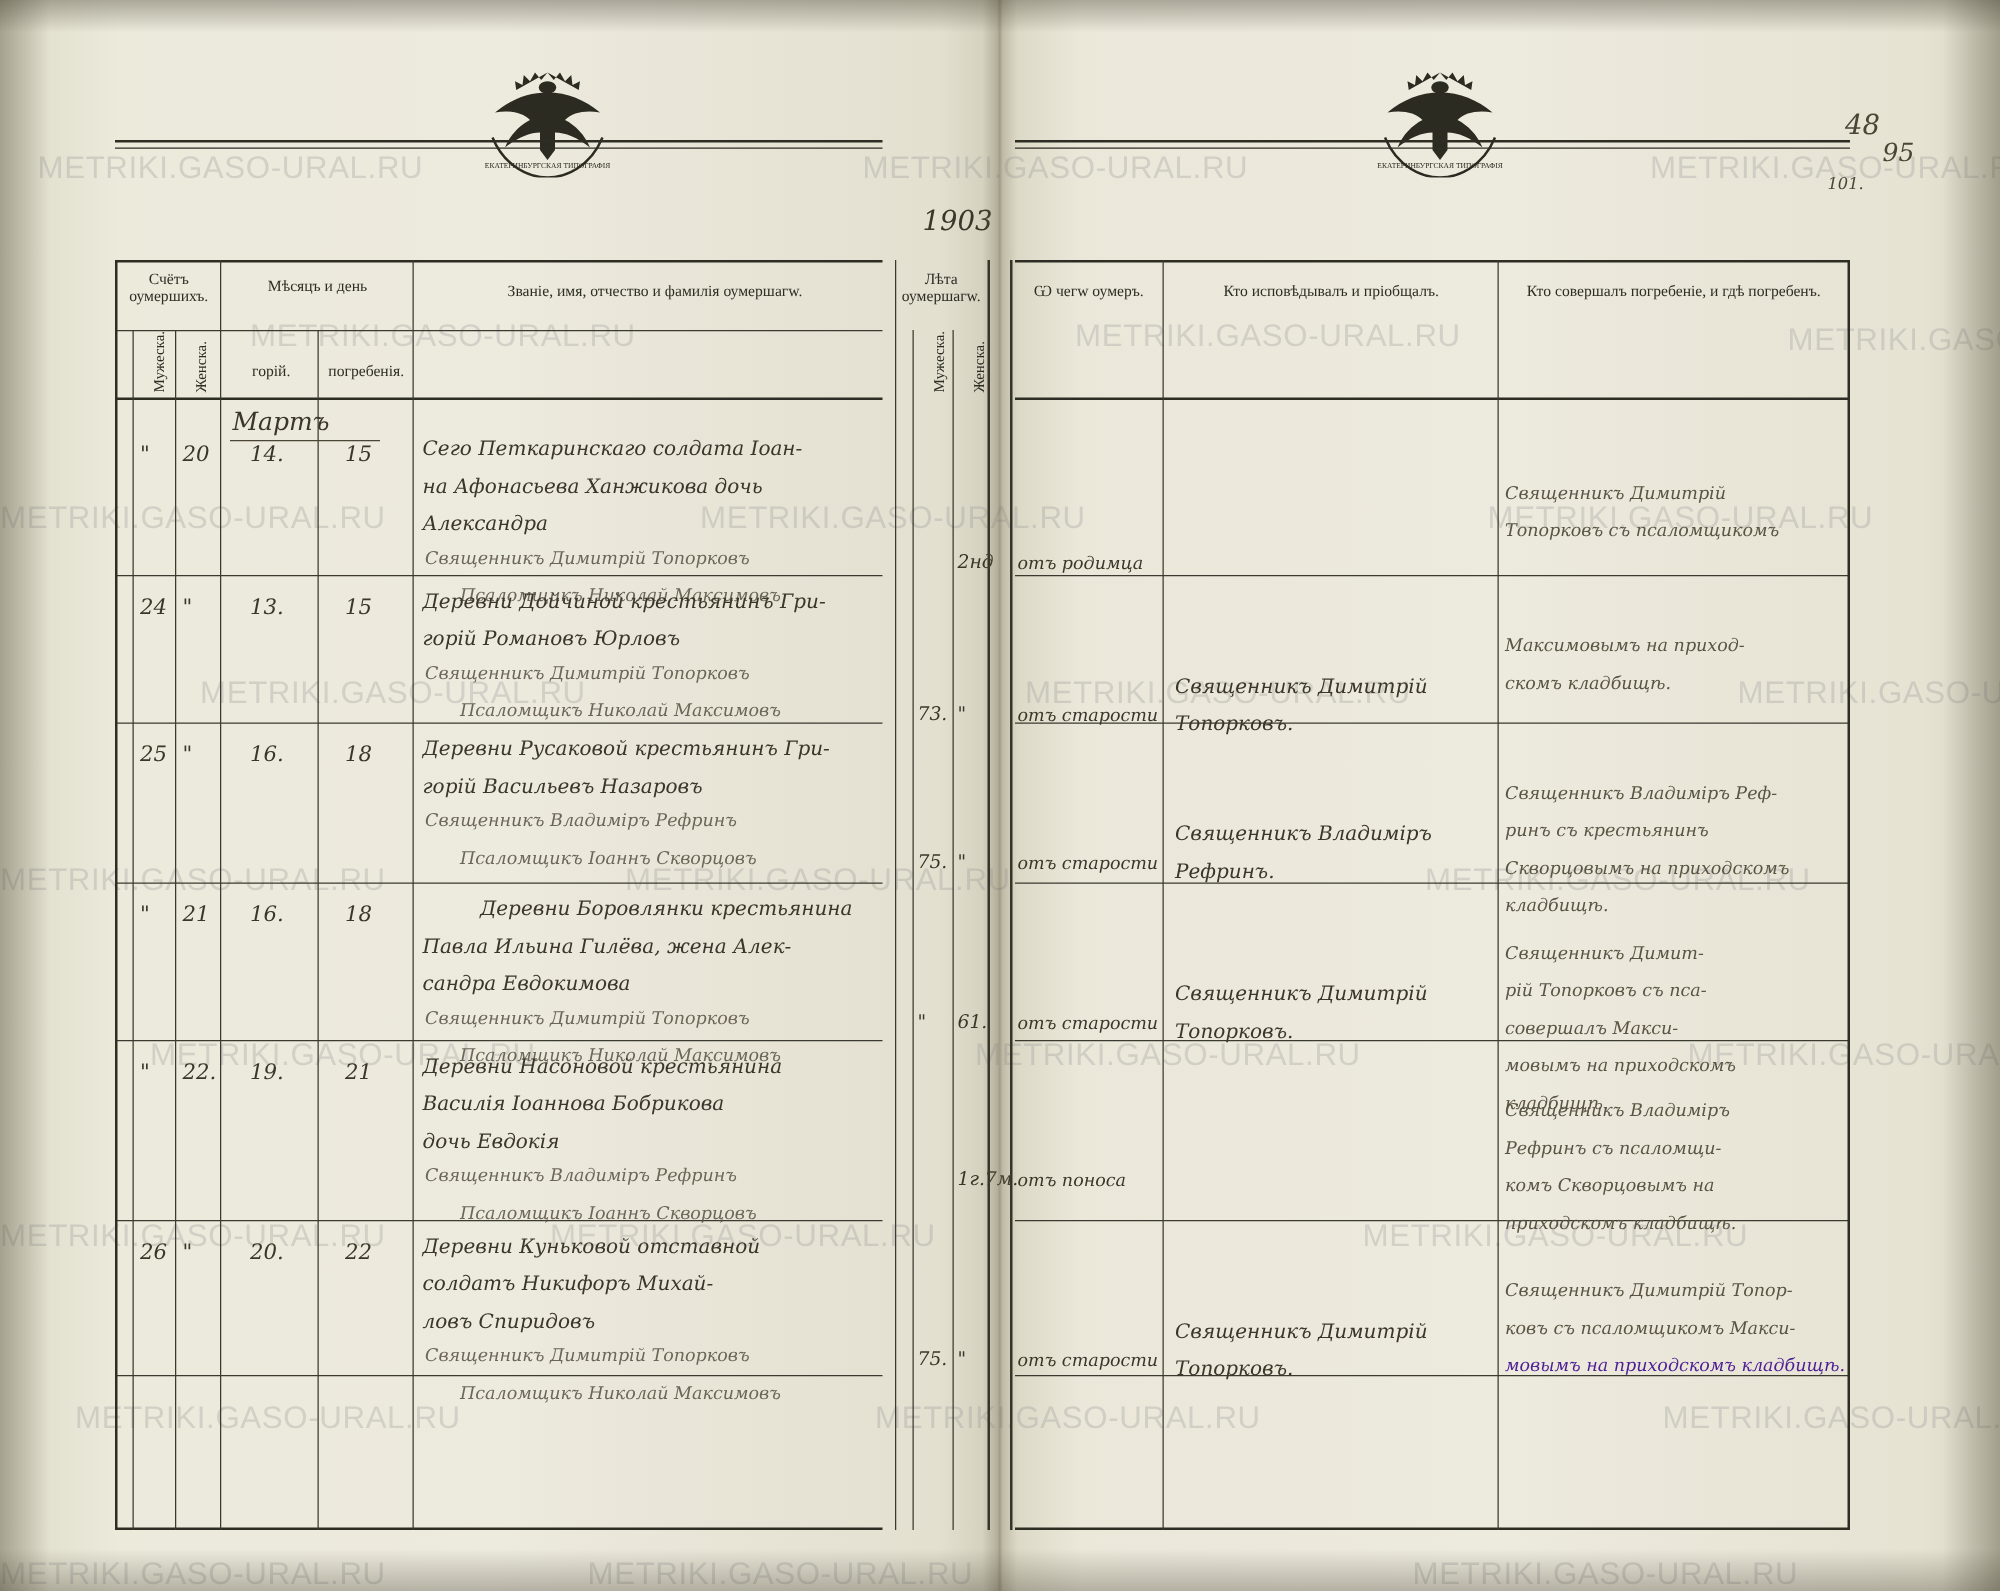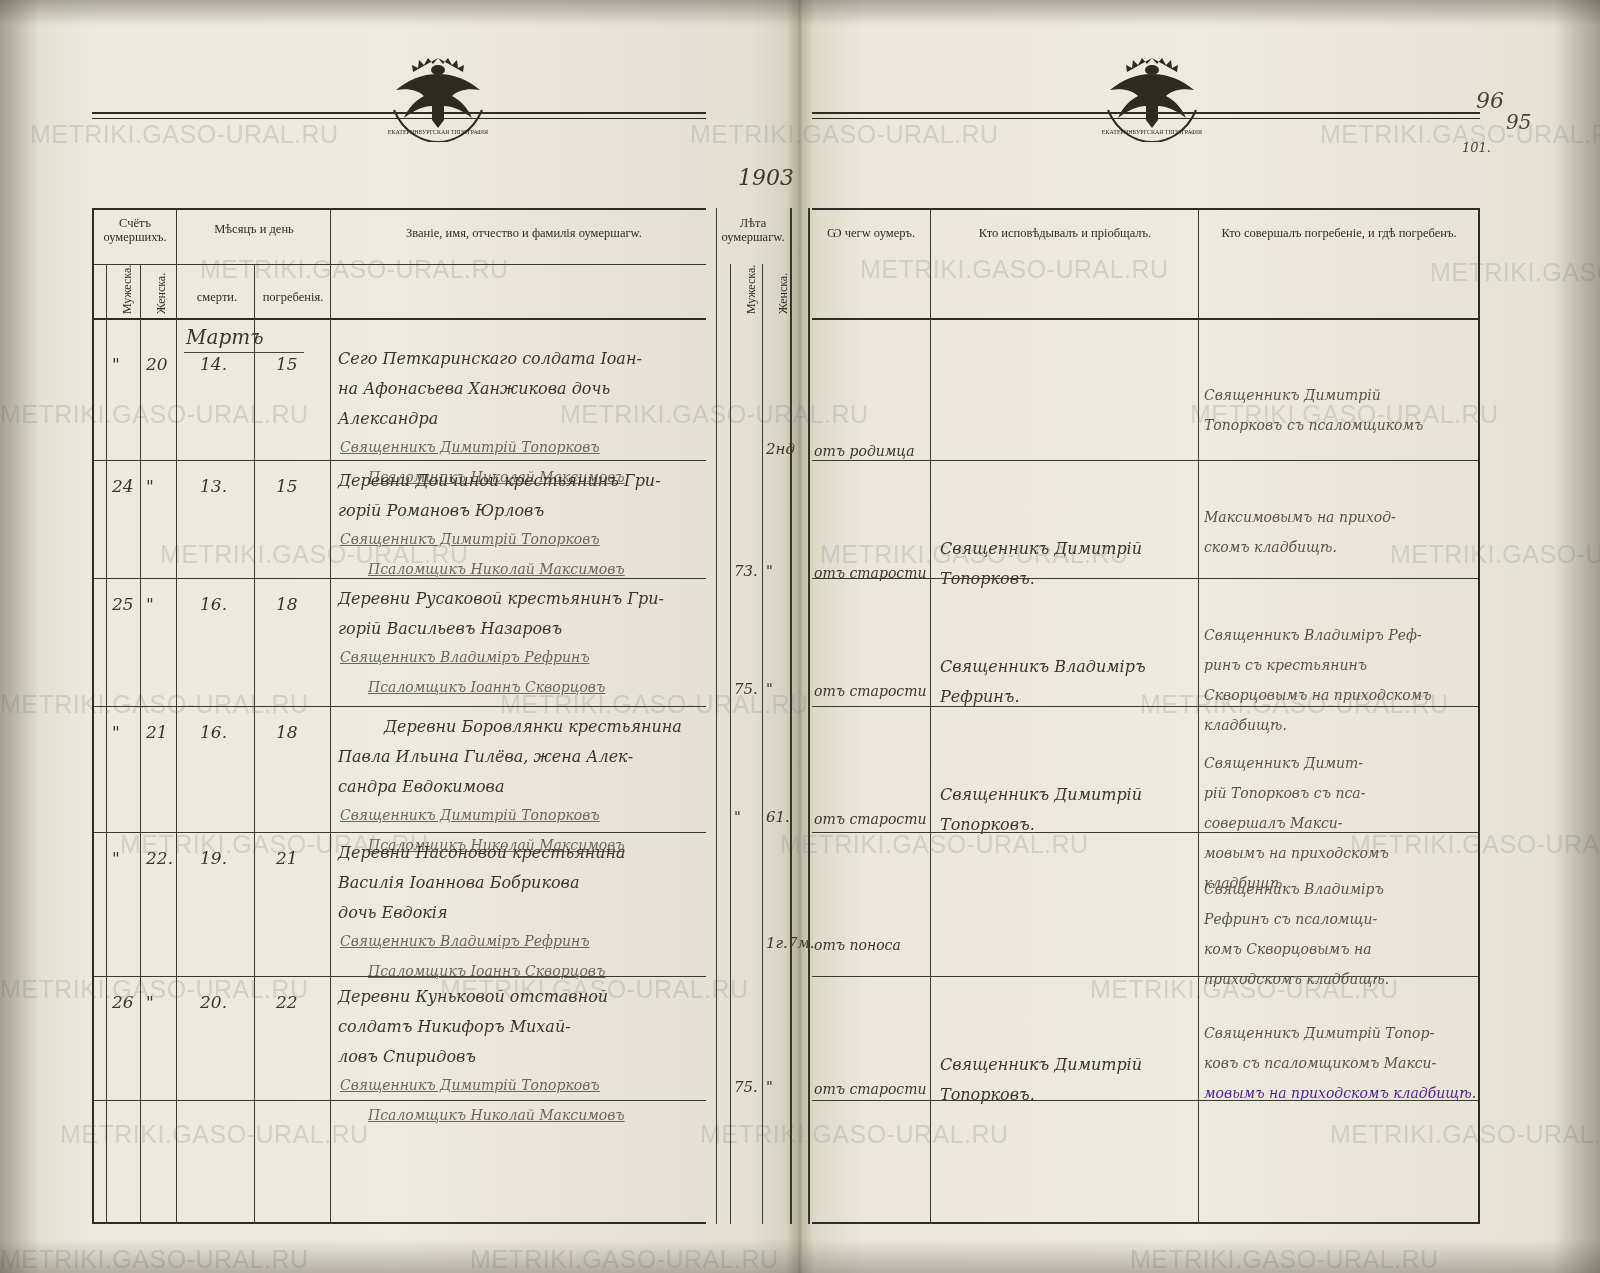--- a/index.html
+++ b/index.html
@@ -111,21 +111,21 @@
   }
   
   .hw {
     position: absolute;
     font-family: "DejaVu Serif", serif;
     font-style: italic;
     color: #3a3628;
     white-space: nowrap;
     line-height: 1.1;
   }
-  .hw.faint { color: #565040; opacity: 0.85; text-decoration: underline; }
+  .hw.faint { color: #565040; opacity: 0.85; }
   .hw.sm { font-size: 14px; }
   .hw.md { font-size: 16px; }
   .hw.lg { font-size: 18px; }
   .num {
     position: absolute;
     font-family: "DejaVu Serif", serif;
     font-style: italic;
     font-size: 17px;
     color: #3a3628;
   }
@@ -204,21 +204,21 @@
     <text x="60" y="84" font-size="6" text-anchor="middle" fill="#2c2b22" font-family="Liberation Serif, serif">ЕКАТЕРИНБУРГСКАЯ ТИПОГРАФІЯ</text>
   </svg>
 
   <div class="rule h thick" style="left:92px; top:112px; width:614px; height:2px;"></div>
   <div class="rule h thick" style="left:92px; top:118px; width:614px; height:1px;"></div>
   <div class="rule h thick" style="left:812px; top:112px; width:668px; height:2px;"></div>
   <div class="rule h thick" style="left:812px; top:118px; width:668px; height:1px;"></div>
 
   <div class="hw lg" style="left:738px; top:166px; font-size:22px;">1903</div>
 
-  <div class="folio" style="left:1476px; top:88px; font-size:22px;">96</div>
+  <div class="folio" style="left:1476px; top:88px; font-size:22px;">48</div>
   <div class="folio" style="left:1506px; top:110px; font-size:20px;">95</div>
   <div class="folio" style="left:1462px; top:140px; font-size:13px;">101.</div>
 
   <div class="rule h thick" style="left:92px; top:208px; width:614px; height:2px;"></div>
   <div class="rule h" style="left:92px; top:264px; width:614px;"></div>
   <div class="rule h thick" style="left:92px; top:318px; width:614px; height:2px;"></div>
   <div class="rule h thick" style="left:812px; top:208px; width:668px; height:2px;"></div>
   <div class="rule h thick" style="left:812px; top:318px; width:668px; height:2px;"></div>
 
   <div class="rule h" style="left:92px; top:460px; width:614px;"></div>
@@ -255,21 +255,21 @@
   <div class="rule v thick" style="left:1478px; top:208px; height:1016px; width:2px;"></div>
 
   <div class="hdr colhead" style="left:96px; top:216px; width:78px;">
     <span>Счётъ
 оумершихъ.</span>
   </div>
   <div class="vhead" style="left:120px; top:314px;">Мужеска.</div>
   <div class="vhead" style="left:154px; top:314px;">Женска.</div>
 
   <div class="hdr colhead" style="left:180px; top:222px; width:148px;">Мѣсяцъ и день</div>
-  <div class="hdr colhead" style="left:182px; top:290px; width:70px;">смерти.</div>
+  <div class="hdr colhead" style="left:182px; top:290px; width:70px;">горій.</div>
   <div class="hdr colhead" style="left:258px; top:290px; width:70px;">погребенія.</div>
 
   <div class="hdr colhead" style="left:334px; top:226px; width:380px;">Званіе, имя, отчество и фамилія оумершагw.</div>
 
   <div class="hdr colhead" style="left:718px; top:216px; width:70px;">
     <span>Лѣта
 оумершагw.</span>
   </div>
   <div class="vhead" style="left:744px; top:314px;">Мужеска.</div>
   <div class="vhead" style="left:776px; top:314px;">Женска.</div>

